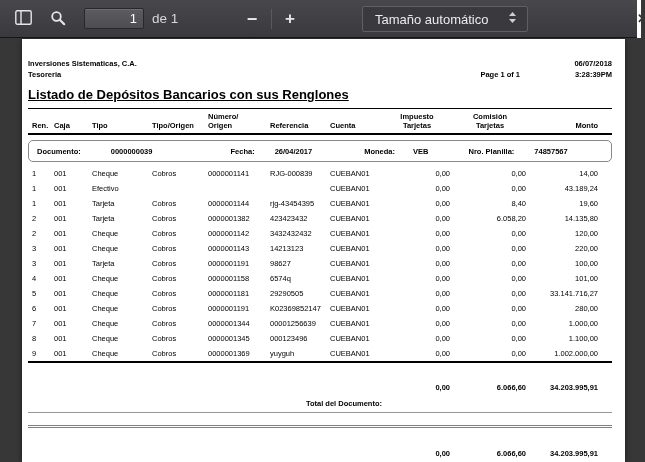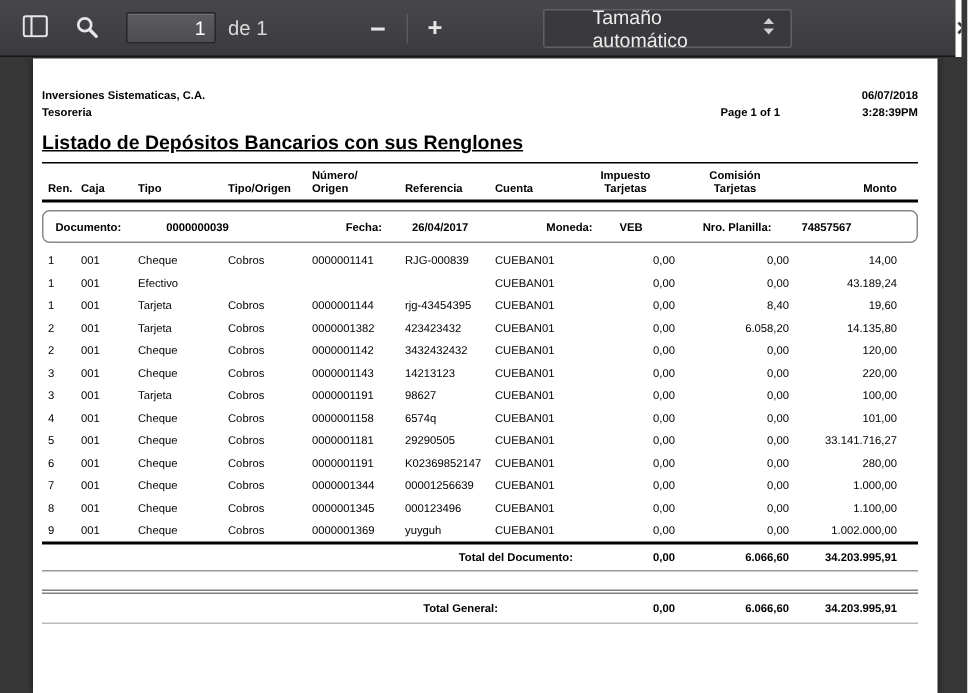--- a/index.html
+++ b/index.html
@@ -19,21 +19,21 @@
     color:#fff; font-size:13px; text-align:right; padding-right:6px;
     box-shadow:inset 0 1px 0 rgba(255,255,255,.12); font-family:"Liberation Sans",sans-serif; }
   .page-count { position:absolute; left:152px; top:0; height:26px; line-height:38px;
     color:#d8d8d8; font-size:13.5px; }
   .btn-minus { left:240px; top:7px; width:24px; height:24px; font-size:18px; font-weight:bold; }
   .tb-divider { position:absolute; left:271px; top:9px; width:1px; height:20px; background:#5a5a5a; }
   .btn-plus { left:278px; top:7px; width:24px; height:24px; font-size:17px; font-weight:bold; }
   .scale-select { position:absolute; left:362px; top:6px; width:166px; height:26px;
     background:#3a3a3e; border:1px solid #606060; border-radius:2px; color:#ececec;
     font-size:13px; display:flex; align-items:center; padding:0 10px 0 12px; cursor:pointer; }
-  .scale-select .sel-label { flex:1;margin-left:20px; }
+  .scale-select .sel-label { flex:1; }
   .close-sliver { position:absolute; right:0; top:0; width:4px; height:38px; background:#fff;
     overflow:hidden; cursor:pointer; }
   .close-sliver span { position:absolute; left:0; top:11px; color:#3a3a3a; font-size:13px; font-weight:bold; }
 
   
   .page { position:absolute; left:22px; top:39px; width:603px; height:423px; background:var(--page_bg,#fff);
     box-shadow:0 0 5px rgba(0,0,0,.55); }
   .content { padding:20px 13px 0 6px; color:#000; }
 
   .hdr-line { display:flex; justify-content:space-between; height:11px; font-size:7.5px; font-weight:bold; }
@@ -57,21 +57,21 @@
   .docbox .i0{margin-left:8px} .docbox .i1{margin-left:30px} .docbox .i2{margin-left:78px}
   .docbox .i3{margin-left:20px} .docbox .i4{margin-left:52px} .docbox .i5{margin-left:18px}
   .docbox .i6{margin-left:40px} .docbox .i7{margin-left:20px}
 
   .tbody { margin-top:4px; }
   .tr { display:flex; height:15px; align-items:center; }
   .td { font-size:7.5px; }
 
   .total-row { display:flex; align-items:center; font-size:7.5px; font-weight:bold; }
   .total-doc { border-top:2px solid #000; border-bottom:1px solid #999; padding:4px 0; }
-  .tlabel { width:354px; text-align:right; }
+  .tlabel { width:354px; text-align:right;margin-top:32px; }
   .spacer { height:12px; }
   .dbl-line { height:3px; border-top:1px solid #808080; border-bottom:1px solid #808080; }
   .total-gen { padding:5px 0; border-bottom:1px solid #bbb; }
   .total-gen .tlabel { padding-right:50px; }
 </style>
 </head>
 <body>
 
 <div class="viewer">
 

